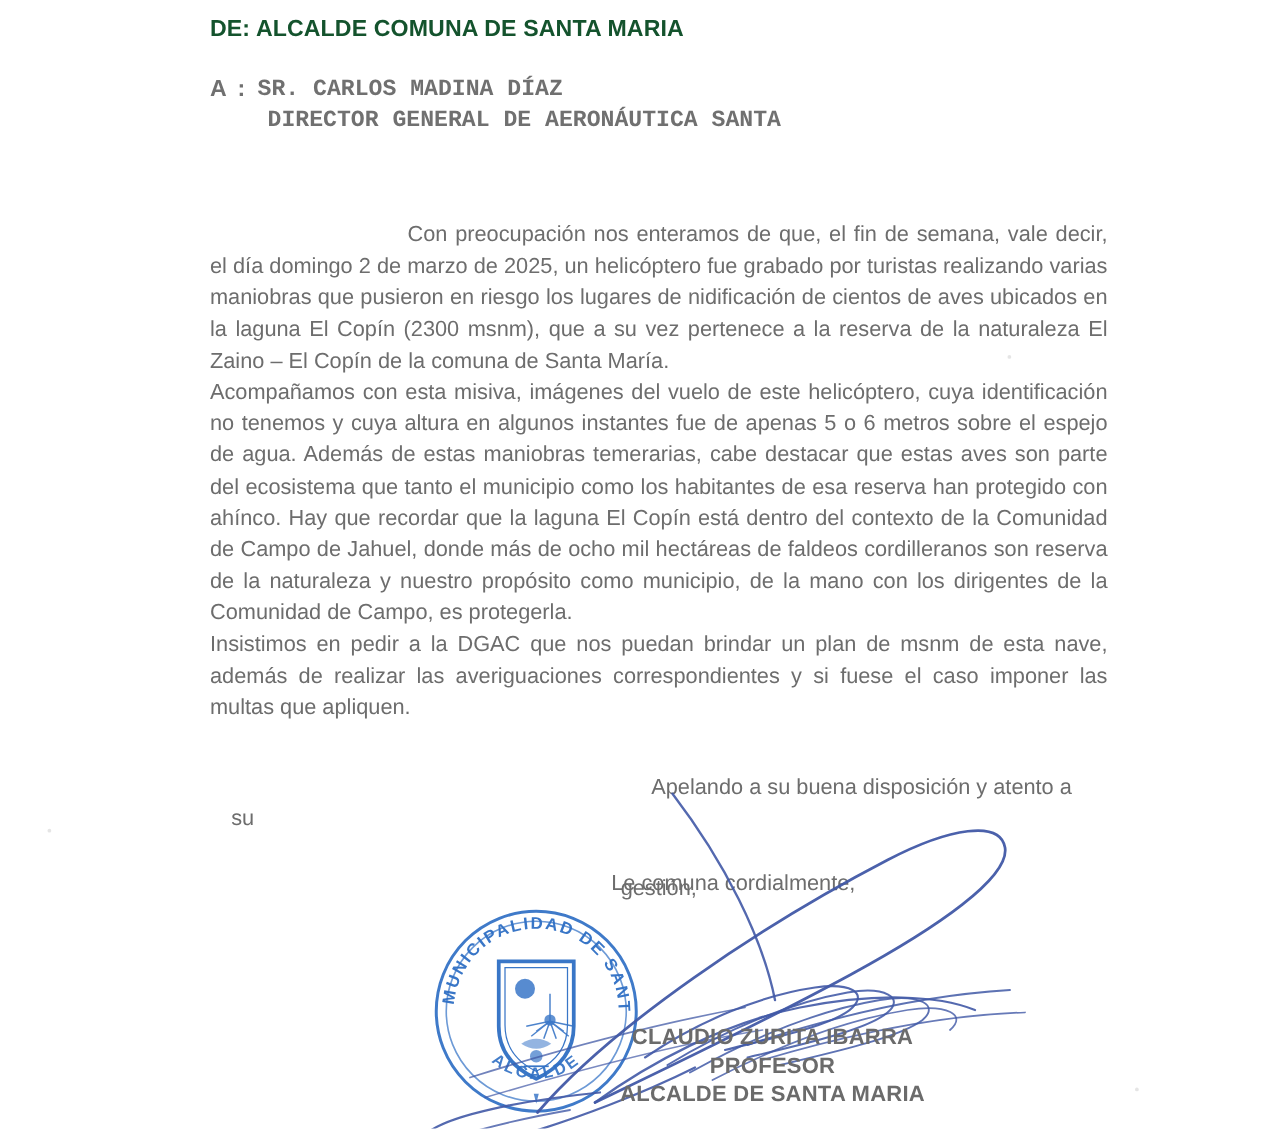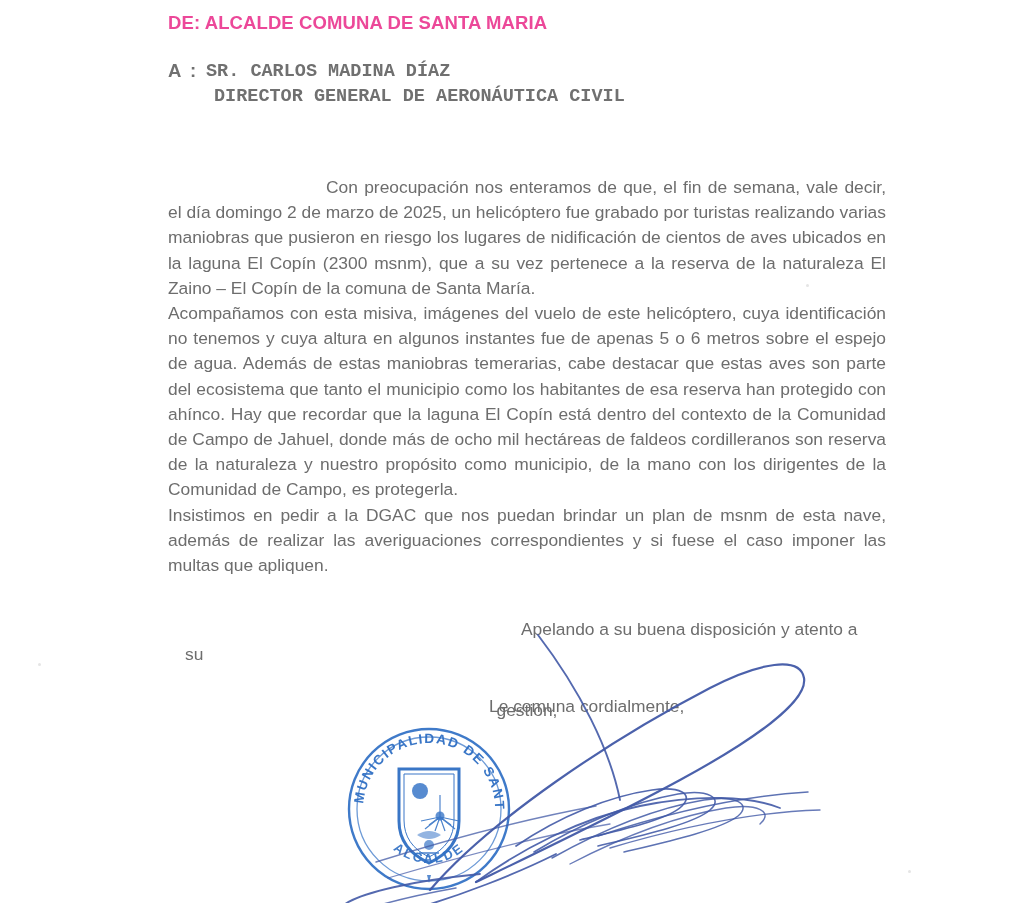--- a/index.html
+++ b/index.html
@@ -26,21 +26,21 @@
   .header {
     position: absolute;
     left: 168px;
     top: 12px;
     width: 720px;
   }
   .hdr-from {
     font-size: 18.5px;
     font-weight: bold;
     letter-spacing: 0.1px;
-    color: #ec4899;
+    color: #14532d;
     white-space: nowrap;
   }
   .hdr-to {
     margin-top: 26px;
     display: flex;
     align-items: flex-start;
     font-size: 18.5px;
     font-weight: bold;
     color: #707070;
   }
@@ -162,21 +162,21 @@
 <div class="page">
 
   <div class="header">
     <div class="hdr-from">DE: ALCALDE COMUNA DE SANTA MARIA</div>
 
     <div class="hdr-to">
       <span class="hdr-to-key">A</span>
       <span class="hdr-to-colon">:</span>
       <span class="hdr-to-lines">
         <div>SR. CARLOS MADINA DÍAZ</div>
-        <div class="hdr-to-line2">DIRECTOR GENERAL DE AERONÁUTICA CIVIL</div>
+        <div class="hdr-to-line2">DIRECTOR GENERAL DE AERONÁUTICA SANTA</div>
       </span>
     </div>
   </div>
 
   <div class="body-text">
     <p class="indented">Con preocupación nos enteramos de que, el fin de semana, vale decir, el día domingo 2 de marzo de 2025, un helicóptero fue grabado por turistas realizando varias maniobras que pusieron en riesgo los lugares de nidificación de cientos de aves ubicados en la laguna El Copín (2300 msnm), que a su vez pertenece a la reserva de la naturaleza El Zaino – El Copín de la comuna de Santa María.</p>
     <p>Acompañamos con esta misiva, imágenes del vuelo de este helicóptero, cuya identificación no tenemos y cuya altura en algunos instantes fue de apenas 5 o 6 metros sobre el espejo de agua. Además de estas maniobras temerarias, cabe destacar que estas aves son parte del ecosistema que tanto el municipio como los habitantes de esa reserva han protegido con ahínco. Hay que recordar que la laguna El Copín está dentro del contexto de la Comunidad de Campo de Jahuel, donde más de ocho mil hectáreas de faldeos cordilleranos son reserva de la naturaleza y nuestro propósito como municipio, de la mano con los dirigentes de la Comunidad de Campo, es protegerla.</p>
     <p>Insistimos en pedir a la DGAC que nos puedan brindar un plan de msnm de esta nave, además de realizar las averiguaciones correspondientes y si fuese el caso imponer las multas que apliquen.</p>
   </div>
 
@@ -257,18 +257,23 @@
         <path d="M 200 244 C 140 250, 76 262, 60 278 C 46 292, 86 292, 130 280
                  C 180 266, 236 244, 276 224" stroke-width="1.8" opacity=".9"></path>
         <path d="M 176 258 C 120 268, 66 282, 58 294" stroke-width="1.5" opacity=".8"></path>
 
         <path d="M 96 232 C 160 212, 240 190, 316 176" stroke-width="1.4" opacity=".75"></path>
         <path d="M 108 248 C 176 228, 256 206, 330 194" stroke-width="1.3" opacity=".7"></path>
       </g>
     </svg>
   </div>
 
+  <div class="signer">
+    <div>CLAUDIO ZURITA IBARRA</div>
+    <div>PROFESOR</div>
+    <div>ALCALDE DE SANTA MARIA</div>
+  </div>
 
   <span class="speck" style="left:38px;  top:663px; width:3px; height:3px;"></span>
   <span class="speck" style="left:806px; top:284px; width:3px; height:3px;"></span>
   <span class="speck" style="left:908px; top:870px; width:3px; height:3px;"></span>
 
 </div>
 
 </body></html>

